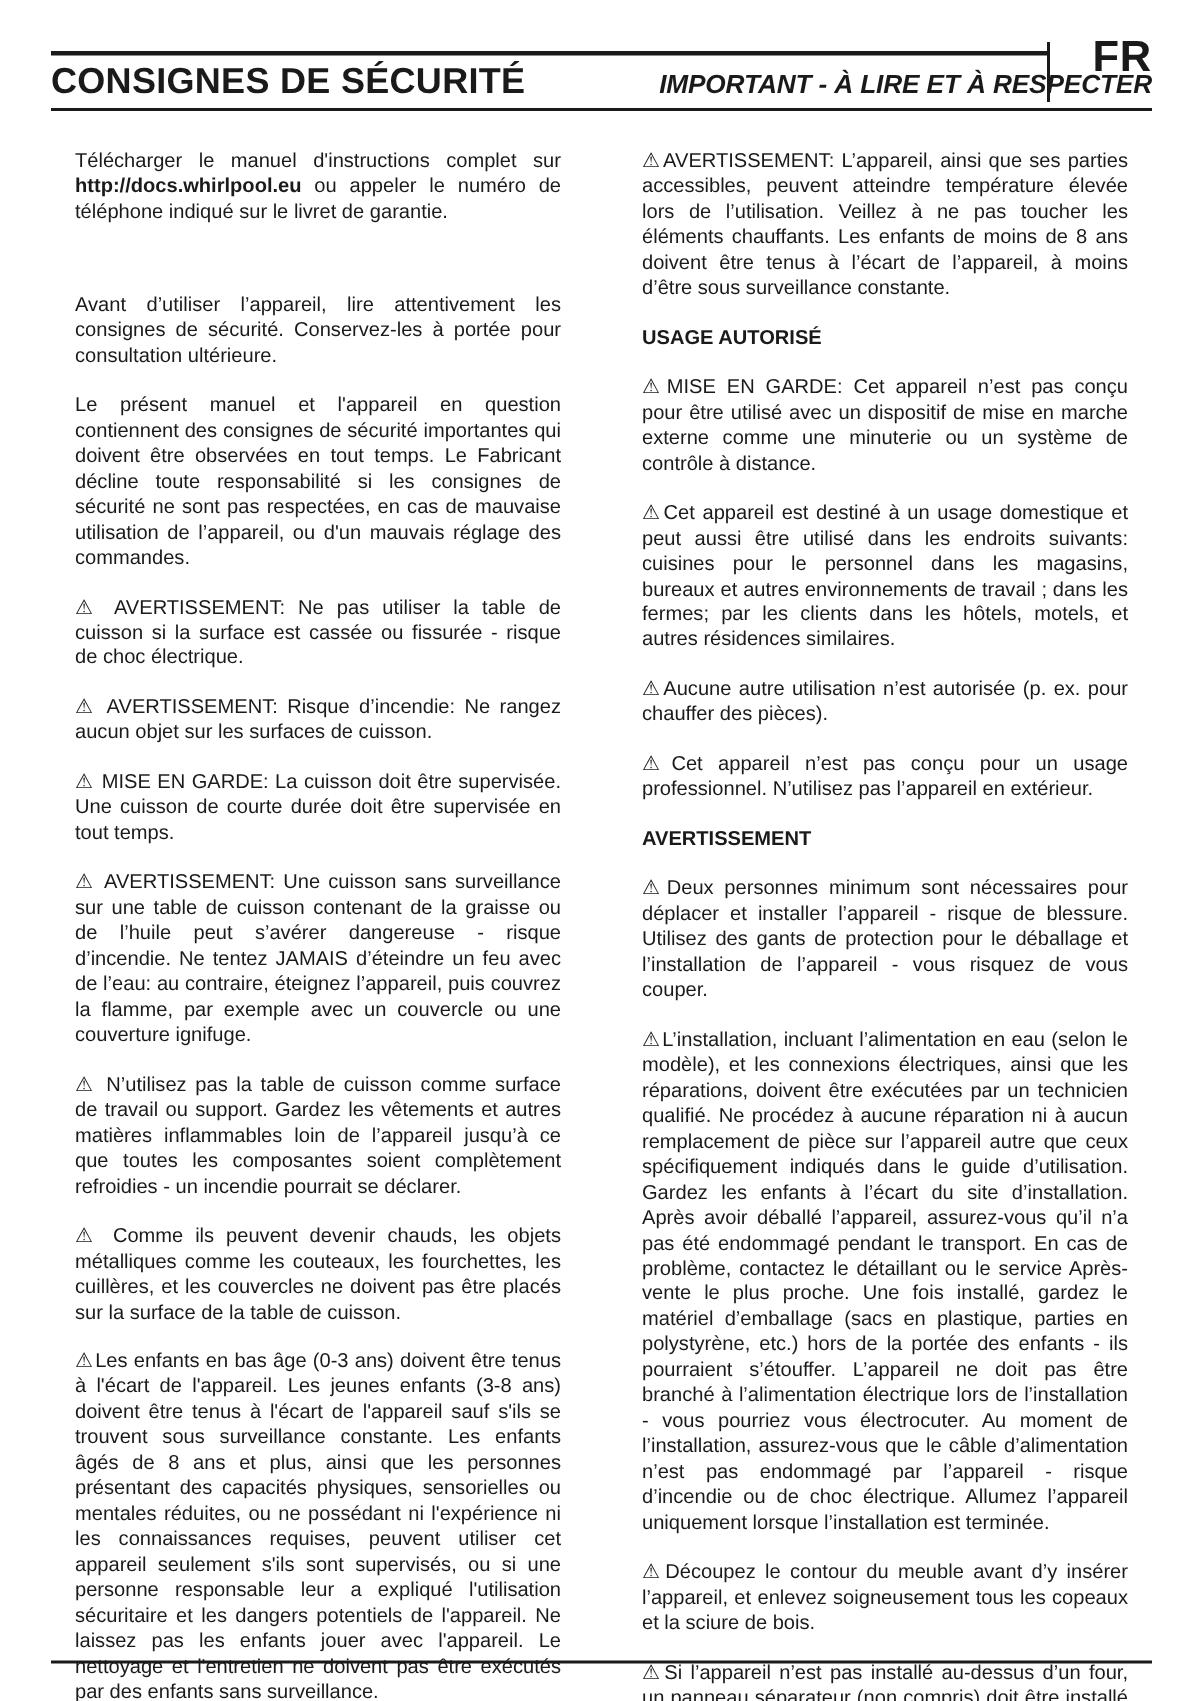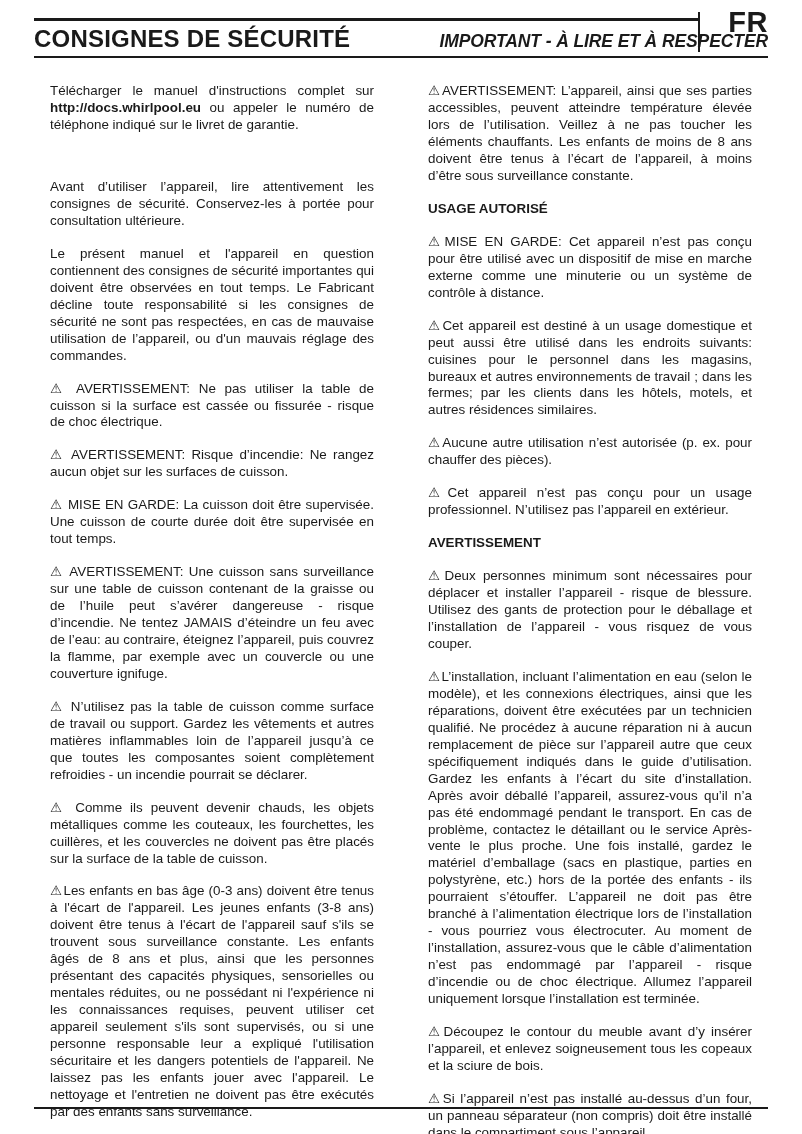--- a/index.html
+++ b/index.html
@@ -12,21 +12,21 @@
     height: 1134px;
     font-family: "Liberation Sans", sans-serif;
     color: #1a1a1a;
     overflow: hidden;
   }
   .page {
     position: relative;
     width: 802px;
     height: 998px;
     box-sizing: border-box;
-    padding: 0 34px;
+    padding: 16px 34px;
   }
 
   
   .header {
     position: relative;
     padding-top: 18px;
   }
   .lang-badge {
     position: absolute;
     right: 0;

